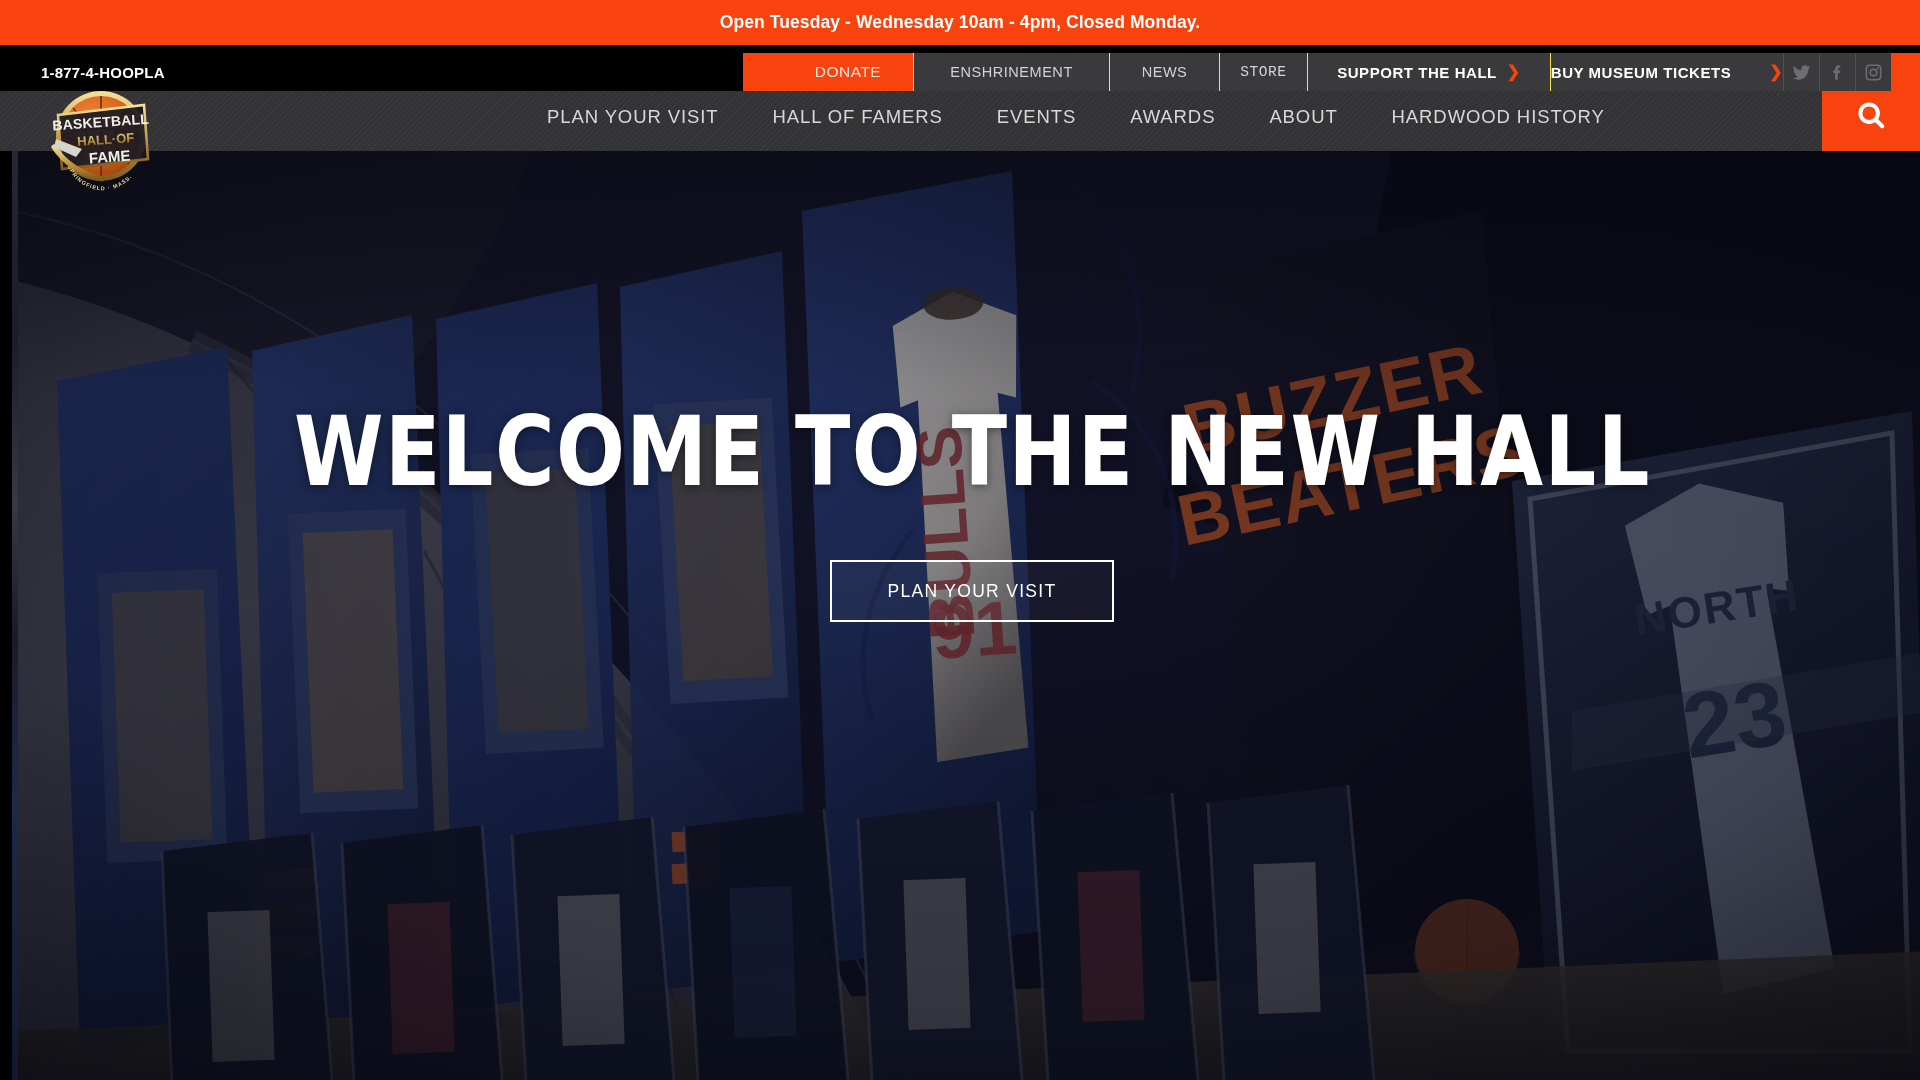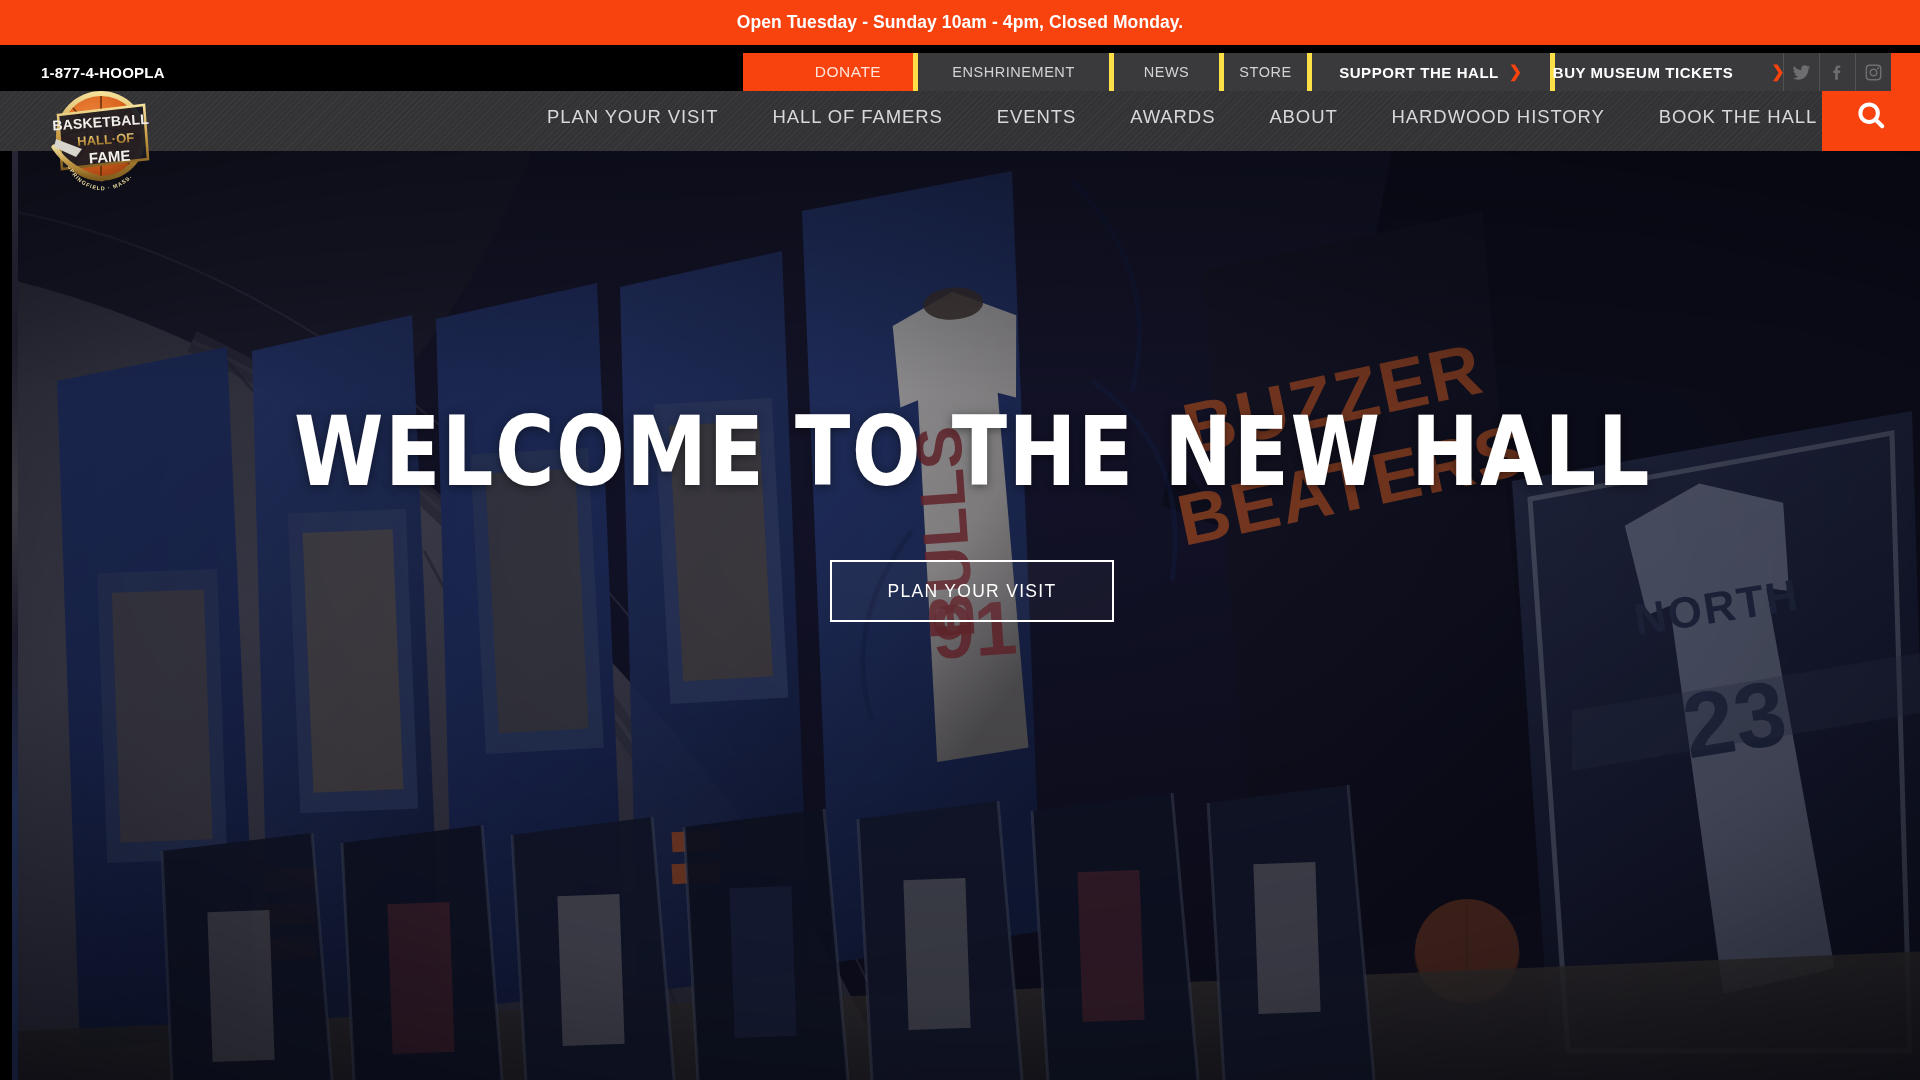--- a/index.html
+++ b/index.html
@@ -38,31 +38,31 @@
   .util-phone {
     color:#ffffff; font-size:15px; font-weight:bold;
     letter-spacing:0.2px; padding-left:41px;
   }
   .util-right { flex:1; display:flex; align-items:stretch; height:38px;margin-left:40px; }
 
   .util-item {
     display:flex; align-items:center; justify-content:center;
     background:#3a3a3c; color:#d3d3d5;
     font-size:14.5px; letter-spacing:0.55px;
-    border-left:5px solid #fde047;
+    border-left:1px solid #fde047;
     white-space:nowrap;
     position:relative;
   }
   .util-item.donate {
     background:#f9430f; color:#ffe4da; border-left:none;
     width:130px; font-size:15.5px; letter-spacing:0.5px;
   }
   .util-item.enshrinement { width:196px; }
   .util-item.news { width:110px; }
-  .util-item.store { width:88px; }
+  .util-item.store { width:88px;font-family:Liberation Mono, monospace; }
   .util-item.support { width:243px; font-weight:bold; color:#ffffff; font-size:15px;}
   .util-item.tickets { width:233px; font-weight:bold; color:#ffffff; font-size:15px;gap:28px;}
   .chev {
     color:#f9430f; font-size:16px; margin-left:10px;
     font-weight:bold; line-height:1; display:inline-block;
   }
   .util-social {
     width:36px; display:flex; align-items:center; justify-content:center;
     background:#3a3a3c; border-left:1px solid #525254;
   }
@@ -334,21 +334,21 @@
 
     <div class="edge-sliver"></div>
 
     <div class="hero-content">
       <div class="hero-title">WELCOME TO THE NEW HALL</div>
       <div class="hero-btn">PLAN YOUR VISIT</div>
     </div>
   </div>
 
   <div class="announce">
-    <span class="announce-text">Open Tuesday - Sunday 10am - 4pm, Closed Monday.</span>
+    <span class="announce-text">Open Tuesday - Wednesday 10am - 4pm, Closed Monday.</span>
   </div>
 
   <div class="utilbar">
     <div class="util-phone-wrap">
       <span class="util-phone">1-877-4-HOOPLA</span>
     </div>
     <div class="util-right">
       <a class="util-item donate">
         <span>DONATE</span>
       </a>
@@ -396,21 +396,20 @@
 
   <div class="mainnav">
     <div class="nav-spacer"></div>
     <div class="nav-links">
       <a class="nav-link">PLAN YOUR VISIT</a>
       <a class="nav-link">HALL OF FAMERS</a>
       <a class="nav-link">EVENTS</a>
       <a class="nav-link">AWARDS</a>
       <a class="nav-link">ABOUT</a>
       <a class="nav-link">HARDWOOD HISTORY</a>
-      <a class="nav-link">BOOK THE HALL</a>
     </div>
     <div class="nav-search">
       <span>
         <svg viewBox="0 0 24 24" xmlns="http://www.w3.org/2000/svg">
           <circle cx="10.5" cy="10.5" r="7"></circle>
           <line x1="15.6" y1="15.6" x2="21" y2="21" stroke-linecap="round"></line>
         </svg>
       </span>
     </div>
   </div>

